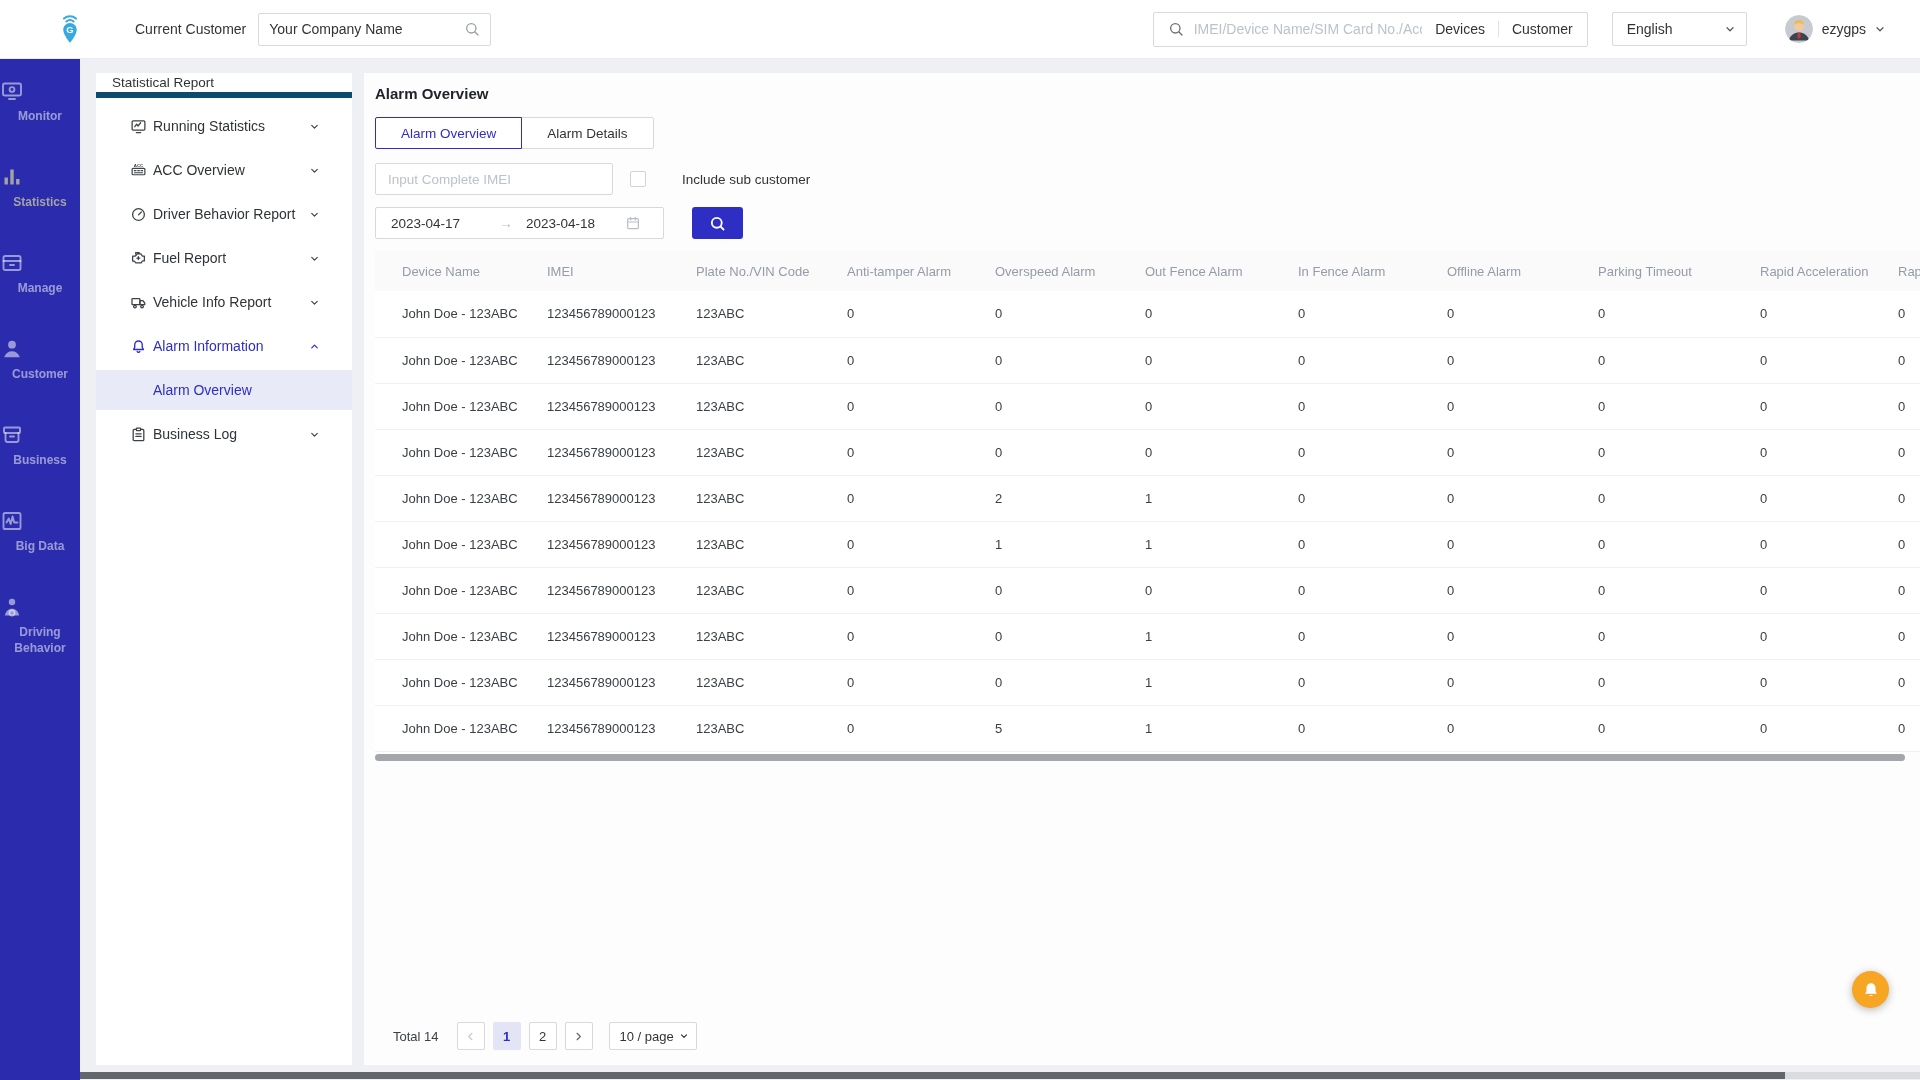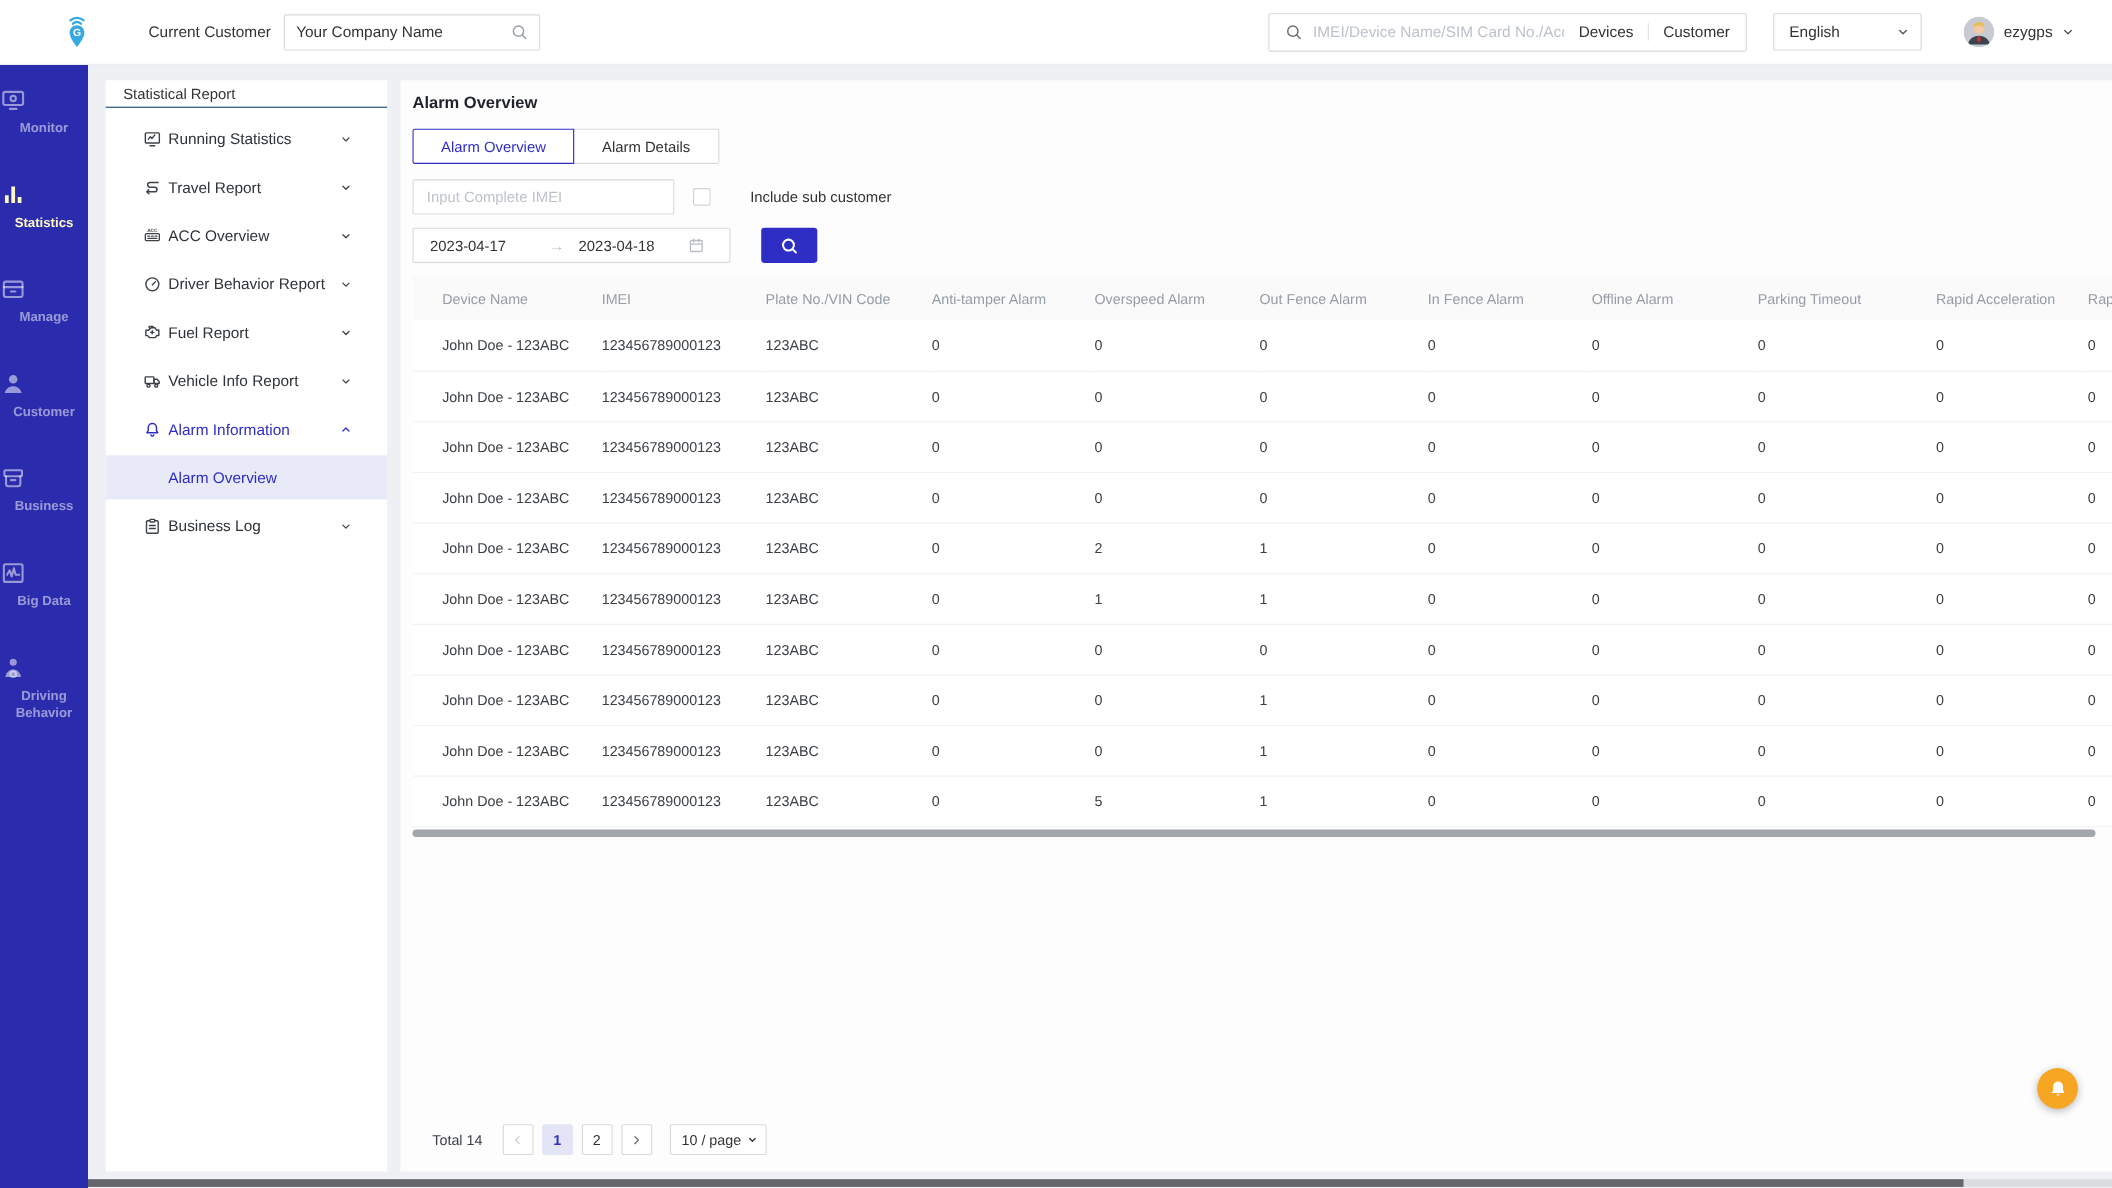--- a/index.html
+++ b/index.html
@@ -41,26 +41,26 @@
   .user-caret{ margin-left:8px; }
 
   
   .sidebar{ position:absolute; top:59px; left:0; bottom:0; width:80px; background:var(--sb);
     padding-top:20px; display:flex; flex-direction:column; align-items:center; z-index:5;}
   .sb-item{ width:100%; min-height:66px; margin-bottom:20px; display:flex; flex-direction:column;
     color:rgba(255,255,255,.52); cursor:pointer; text-align:center;}
   .sb-item .sb-ico{ width:24px; height:24px; }
   .sb-item .sb-ico svg{ width:100%; height:100%; }
   .sb-item .sb-label{ margin-top:5px; font-size:12px; font-weight:700; line-height:16px; padding:0 4px;}
-  .sb-item.active{ color:#fef9c3; }
+  .sb-item.active{ color:#a3a3a3; }
 
   
   .panel{ position:absolute; left:96px; top:73px; width:256px; bottom:15px; background:#fff; }
   .panel-title{ height:25px; display:flex; align-items:center; padding-left:16px; font-size:13.5px;
-    color:#333; font-weight:500; border-bottom:1px solid #0c4a6e; }
+    color:#333; font-weight:500; border-bottom:6px solid #0c4a6e; }
   .menu{ padding-top:6px; }
   .menu-item{ height:44px; display:flex; align-items:center; padding:0 32px 0 34px; cursor:pointer;
     font-size:14px; color:#2e3338; font-weight:500; }
   .menu-item .m-ico{ width:17px; height:17px; color:#3c4248; margin-right:6px; flex:0 0 auto;}
   .menu-item .m-ico svg{ width:100%; height:100%; }
   .menu-item .m-label{ flex:1; white-space:nowrap; overflow:hidden;}
   .menu-item .caret{ width:11px; height:11px; color:#444;}
   .menu-item.active{ color:var(--accent); }
   .menu-item.active .m-ico, .menu-item.active .caret{ color:var(--accent); }
   .submenu-item{ height:40px; display:flex; align-items:center; padding-left:57px; font-size:14px;
@@ -263,34 +263,20 @@
         </span>
         <span class="m-label">Running Statistics</span>
         <span class="caret ico">
           <svg viewBox="0 0 24 24" fill="none" stroke="currentColor" stroke-linecap="round" stroke-linejoin="round" stroke-width="2.6">
             <path d="M6 9.5l6 6 6-6"></path>
           </svg>
         </span>
       </div>
       <div class="menu-item">
         <span class="m-ico ico">
-          <svg viewBox="0 0 24 24" fill="none" stroke="currentColor" stroke-linecap="round" stroke-linejoin="round" stroke-width="1.9">
-            <path d="M19.5 5.5H9a3 3 0 1 0 0 6h6a3 3 0 1 1 0 6H5"></path>
-            <path d="M7.5 14.8L5 17.5 7.5 20"></path>
-          </svg>
-        </span>
-        <span class="m-label">Travel Report</span>
-        <span class="caret ico">
-          <svg viewBox="0 0 24 24" fill="none" stroke="currentColor" stroke-linecap="round" stroke-linejoin="round" stroke-width="2.6">
-            <path d="M6 9.5l6 6 6-6"></path>
-          </svg>
-        </span>
-      </div>
-      <div class="menu-item">
-        <span class="m-ico ico">
           <svg viewBox="0 0 24 24" fill="none" stroke="currentColor" stroke-linecap="round" stroke-linejoin="round" stroke-width="1.7">
             <rect x="3" y="9" width="18" height="9" rx="1.4"></rect>
             <path d="M6.2 12.3h2.2M10.9 12.3h2.2M15.6 12.3h2.2M6.2 15.2h11.6"></path>
             <text x="12" y="6.8" font-size="6.2" font-weight="bold" fill="currentColor" stroke="none" text-anchor="middle" font-family="Liberation Sans, sans-serif">ACC</text>
           </svg>
         </span>
         <span class="m-label">ACC Overview</span>
         <span class="caret ico">
           <svg viewBox="0 0 24 24" fill="none" stroke="currentColor" stroke-linecap="round" stroke-linejoin="round" stroke-width="2.6">
             <path d="M6 9.5l6 6 6-6"></path>

